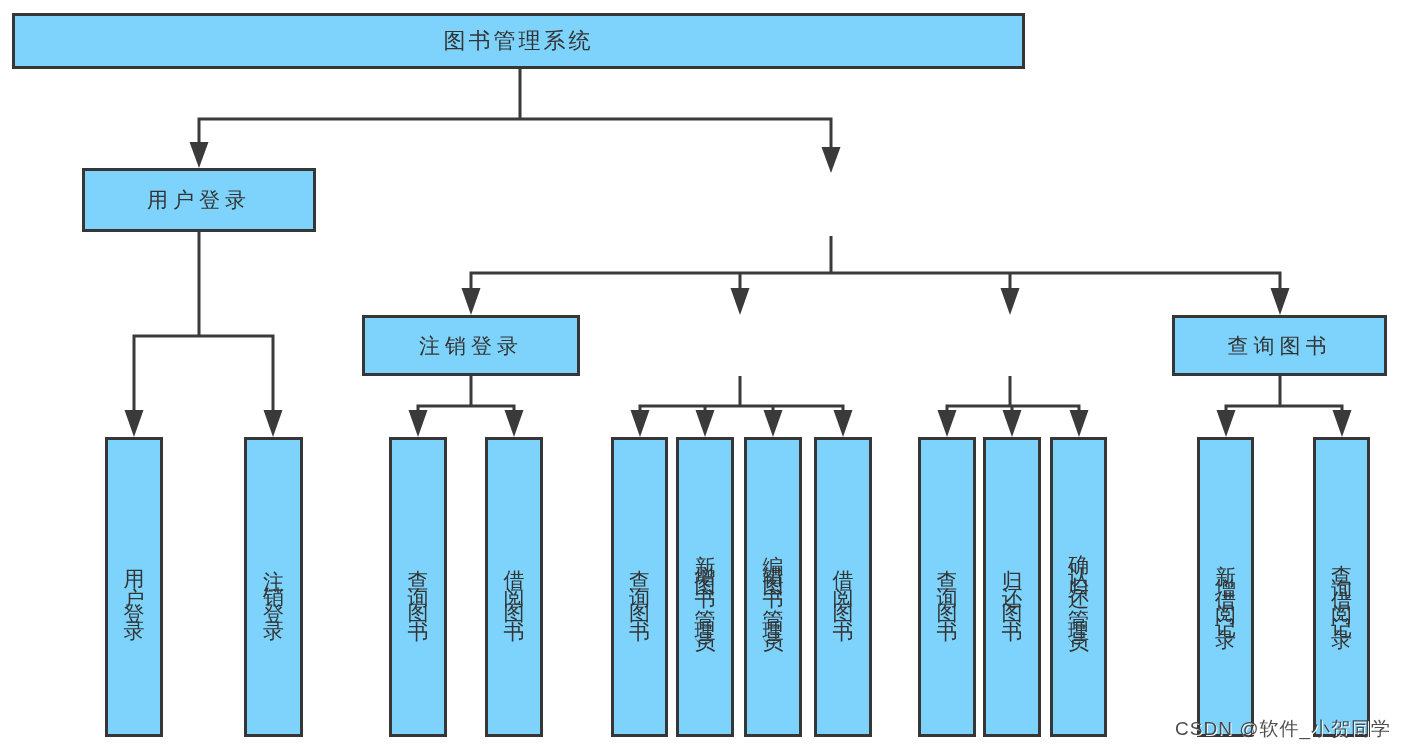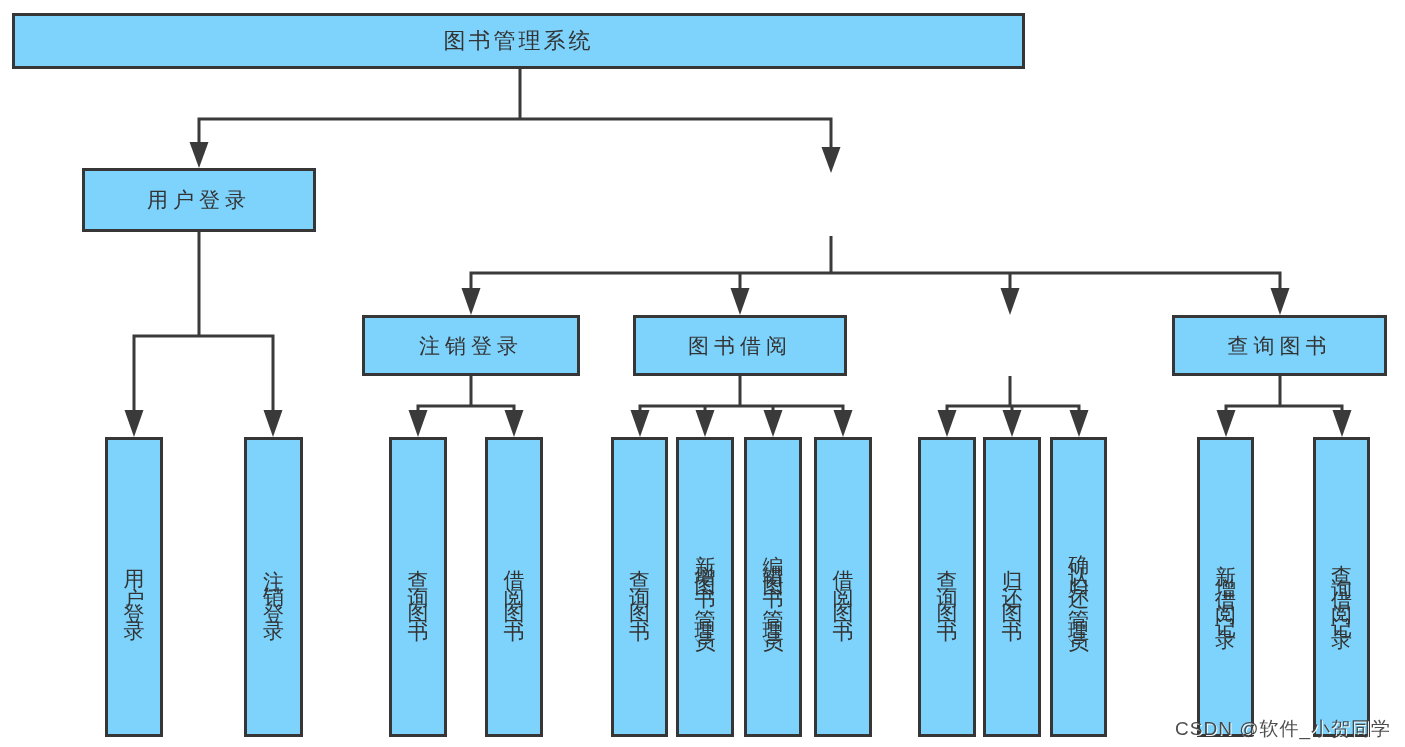--- a/index.html
+++ b/index.html
@@ -104,23 +104,20 @@
     <span>图书管理系统</span>
   </div>
 
   <div class="node branch" style="left:82px;top:168px;width:234px;height:64px">
     <span>用户登录</span>
   </div>
 
   <div class="node branch" style="left:362px;top:315px;width:218px;height:61px">
     <span>注销登录</span>
   </div>
-  <div class="node branch" style="left:633px;top:315px;width:214px;height:61px">
-    <span>图书借阅</span>
-  </div>
   <div class="node branch" style="left:1172px;top:315px;width:215px;height:61px">
     <span>查询图书</span>
   </div>
 
   <div class="node leaf ls4" style="left:105px;top:437px;width:58px;height:300px">
     <span>用户登录</span>
   </div>
   <div class="node leaf ls4" style="left:244px;top:437px;width:59px;height:300px">
     <span>注销登录</span>
   </div>

